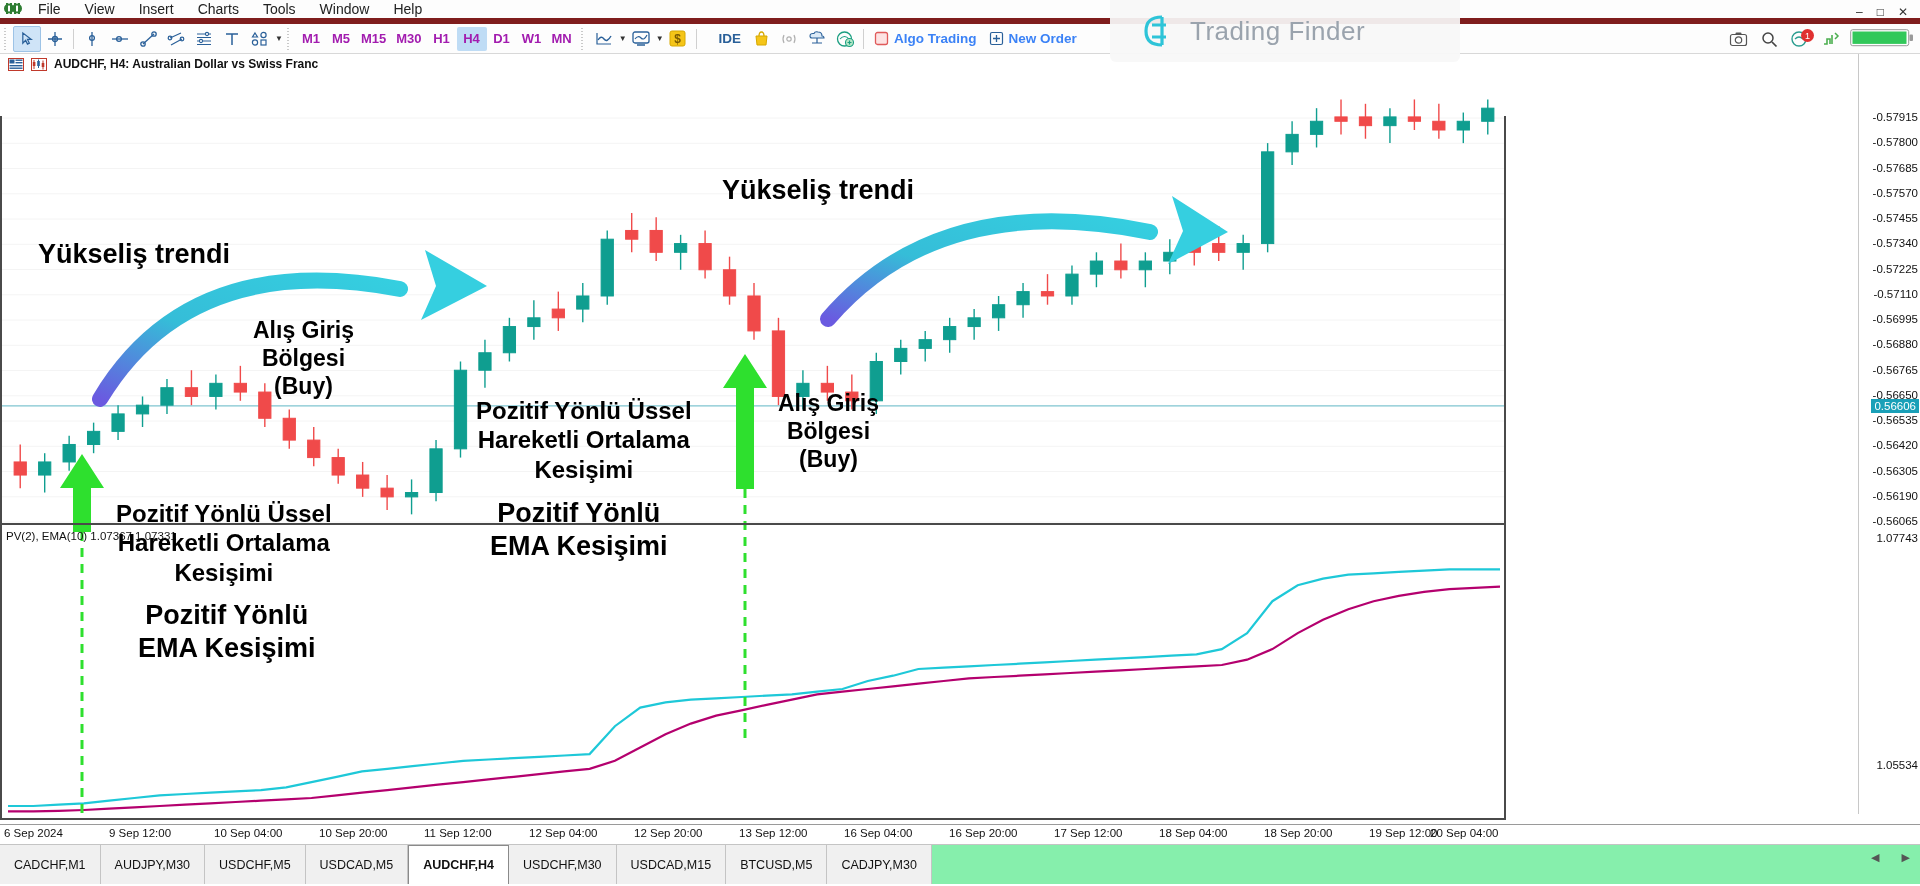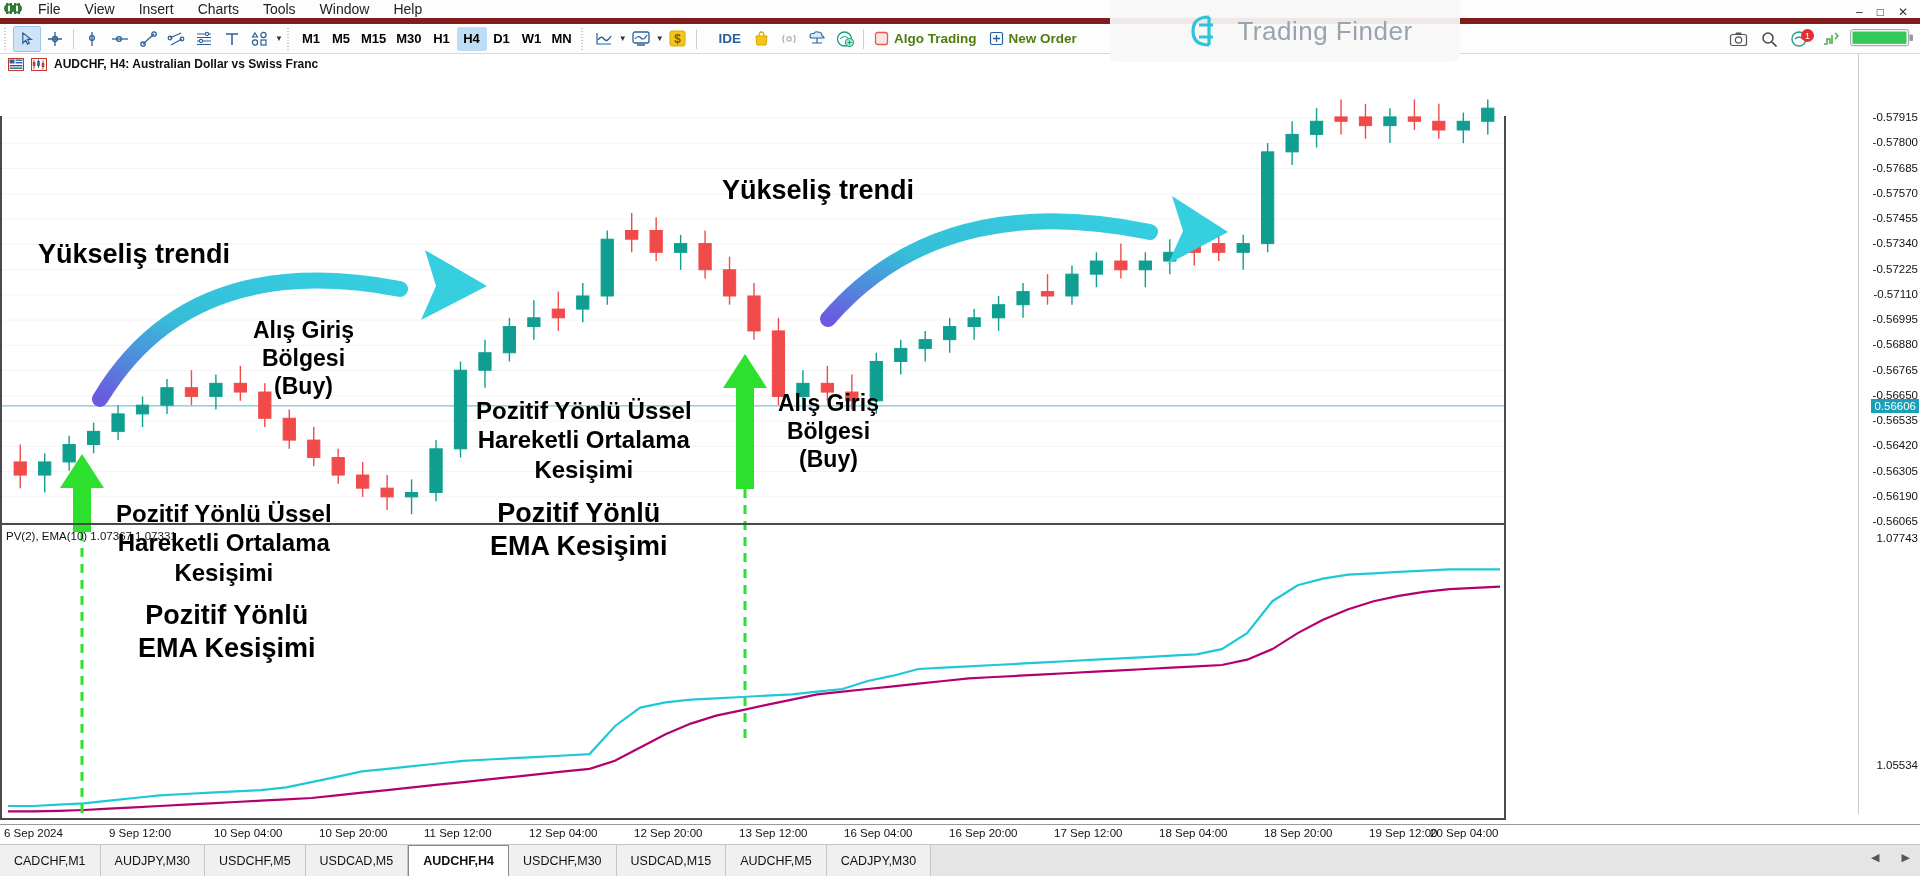--- a/index.html
+++ b/index.html
@@ -15,47 +15,47 @@
 
   
   .toolbar { height:30px; background:#fdfdfd; display:flex; align-items:center; border-bottom:1px solid #d8d8d8; position:relative; }
   .tb-grip { width:7px; height:22px; margin:0 3px; background:
       repeating-linear-gradient(to bottom,#c9c9c9 0 1px,transparent 1px 3px);
       background-size:2px 100%; background-repeat:repeat-y; background-position:1px 0; }
   .tb-btn { width:28px; height:26px; display:flex; align-items:center; justify-content:center; border-radius:2px; }
   .tb-btn.sel { background:#cfe4f7; border:1px solid #9dc3e6; }
   .tb-sep { width:1px; height:20px; background:#d0d0d0; margin:0 4px; }
   .tf-btn { min-width:30px; height:24px; padding:0 5px; display:flex; align-items:center; justify-content:center;
-            font-size:13px; font-weight:bold; color:#000000; border-radius:2px; }
+            font-size:13px; font-weight:bold; color:#a21caf; border-radius:2px; }
   .tf-btn.sel { background:#bfdcf5; }
   .caret { font-size:8px; color:#333; margin-left:1px; }
-  .tb-label { font-size:13.5px; color:#4d7c0f; font-weight:600; margin-left:5px; white-space:nowrap; }
+  .tb-label { font-size:13.5px; color:#3b82f6; font-weight:600; margin-left:5px; white-space:nowrap; }
   .tb-text-btn { display:flex; align-items:center; height:26px; padding:0 6px; border-radius:2px; }
 
   
   .watermark { position:absolute; left:1110px; top:0px; width:350px; height:62px;
                background:rgba(248,248,248,0.93); display:flex; align-items:center; gap:12px;
-               padding-left:22px; border-bottom-left-radius:6px; border-bottom-right-radius:6px; z-index:40;justify-content:center; }
+               padding-left:22px; border-bottom-left-radius:6px; border-bottom-right-radius:6px; z-index:40; }
   .wm-text { font-size:26px; color:#9aa3ad; letter-spacing:.5px; }
 
   
   .chart-wrap { position:relative; width:1920px; height:790px; background:#fff; }
   .chart-title { position:absolute; left:0; top:0; height:20px; display:flex; align-items:center; gap:7px; padding-left:8px; z-index:20; }
   .ct-text { font-size:12px; color:#111; font-weight:600; }
   .price-axis { position:absolute; right:0; top:0; width:62px; height:760px; border-left:1px solid #c8c8c8; z-index:15; background:#fff; }
   .pa-tick { position:absolute; right:2px; font-size:11.5px; color:#111; white-space:nowrap;margin-left:32px; }
   .pa-cur { position:absolute; right:1px; background:#1aa0b8; color:#fff; font-size:11.5px; padding:1px 3px; white-space:nowrap; }
   .frame { position:absolute; border:2px solid #4a4a4a; }
 
   
   .time-axis { position:absolute; left:0; bottom:0; width:1920px; height:20px; border-top:1px solid #9a9a9a; background:#fff; }
   .ta-tick { position:absolute; top:2px; font-size:11.5px; color:#111; white-space:nowrap; }
 
   
-  .tabbar { height:32px; background:#e5e5e5; display:flex; align-items:stretch; border-top:1px solid #c4c4c4; position:relative; }
+  .tabbar { height:40px; background:#86efac; display:flex; align-items:stretch; border-top:1px solid #c4c4c4; position:relative; }
   .tab { display:flex; align-items:center; padding:0 14px; font-size:12.5px; color:#111;
          border-right:1px solid #c4c4c4; background:#f0f0f0; }
   .tab.active { background:#fff; font-weight:bold; border-top:1px solid #8a8a8a;
                 border-left:1px solid #8a8a8a; border-right:1px solid #8a8a8a; }
   .tab-navs { position:absolute; right:10px; top:0; height:24px; display:flex; align-items:center; gap:22px; }
   .tab-navs span { font-size:11px; color:#555; }
 
   
   .anno { position:absolute; font-weight:bold; color:#000; text-align:center; line-height:1.22; z-index:30; white-space:pre; }
 </style>
@@ -549,21 +549,21 @@
     <div class="tab active">
       <span>AUDCHF,H4</span>
     </div>
     <div class="tab">
       <span>USDCHF,M30</span>
     </div>
     <div class="tab">
       <span>USDCAD,M15</span>
     </div>
     <div class="tab">
-      <span>AUDCHF,M5</span>
+      <span>BTCUSD,M5</span>
     </div>
     <div class="tab">
       <span>CADJPY,M30</span>
     </div>
     <div class="tab-navs">
     <span>◀</span>
     <span>▶</span>
   </div>
 </div>
 

